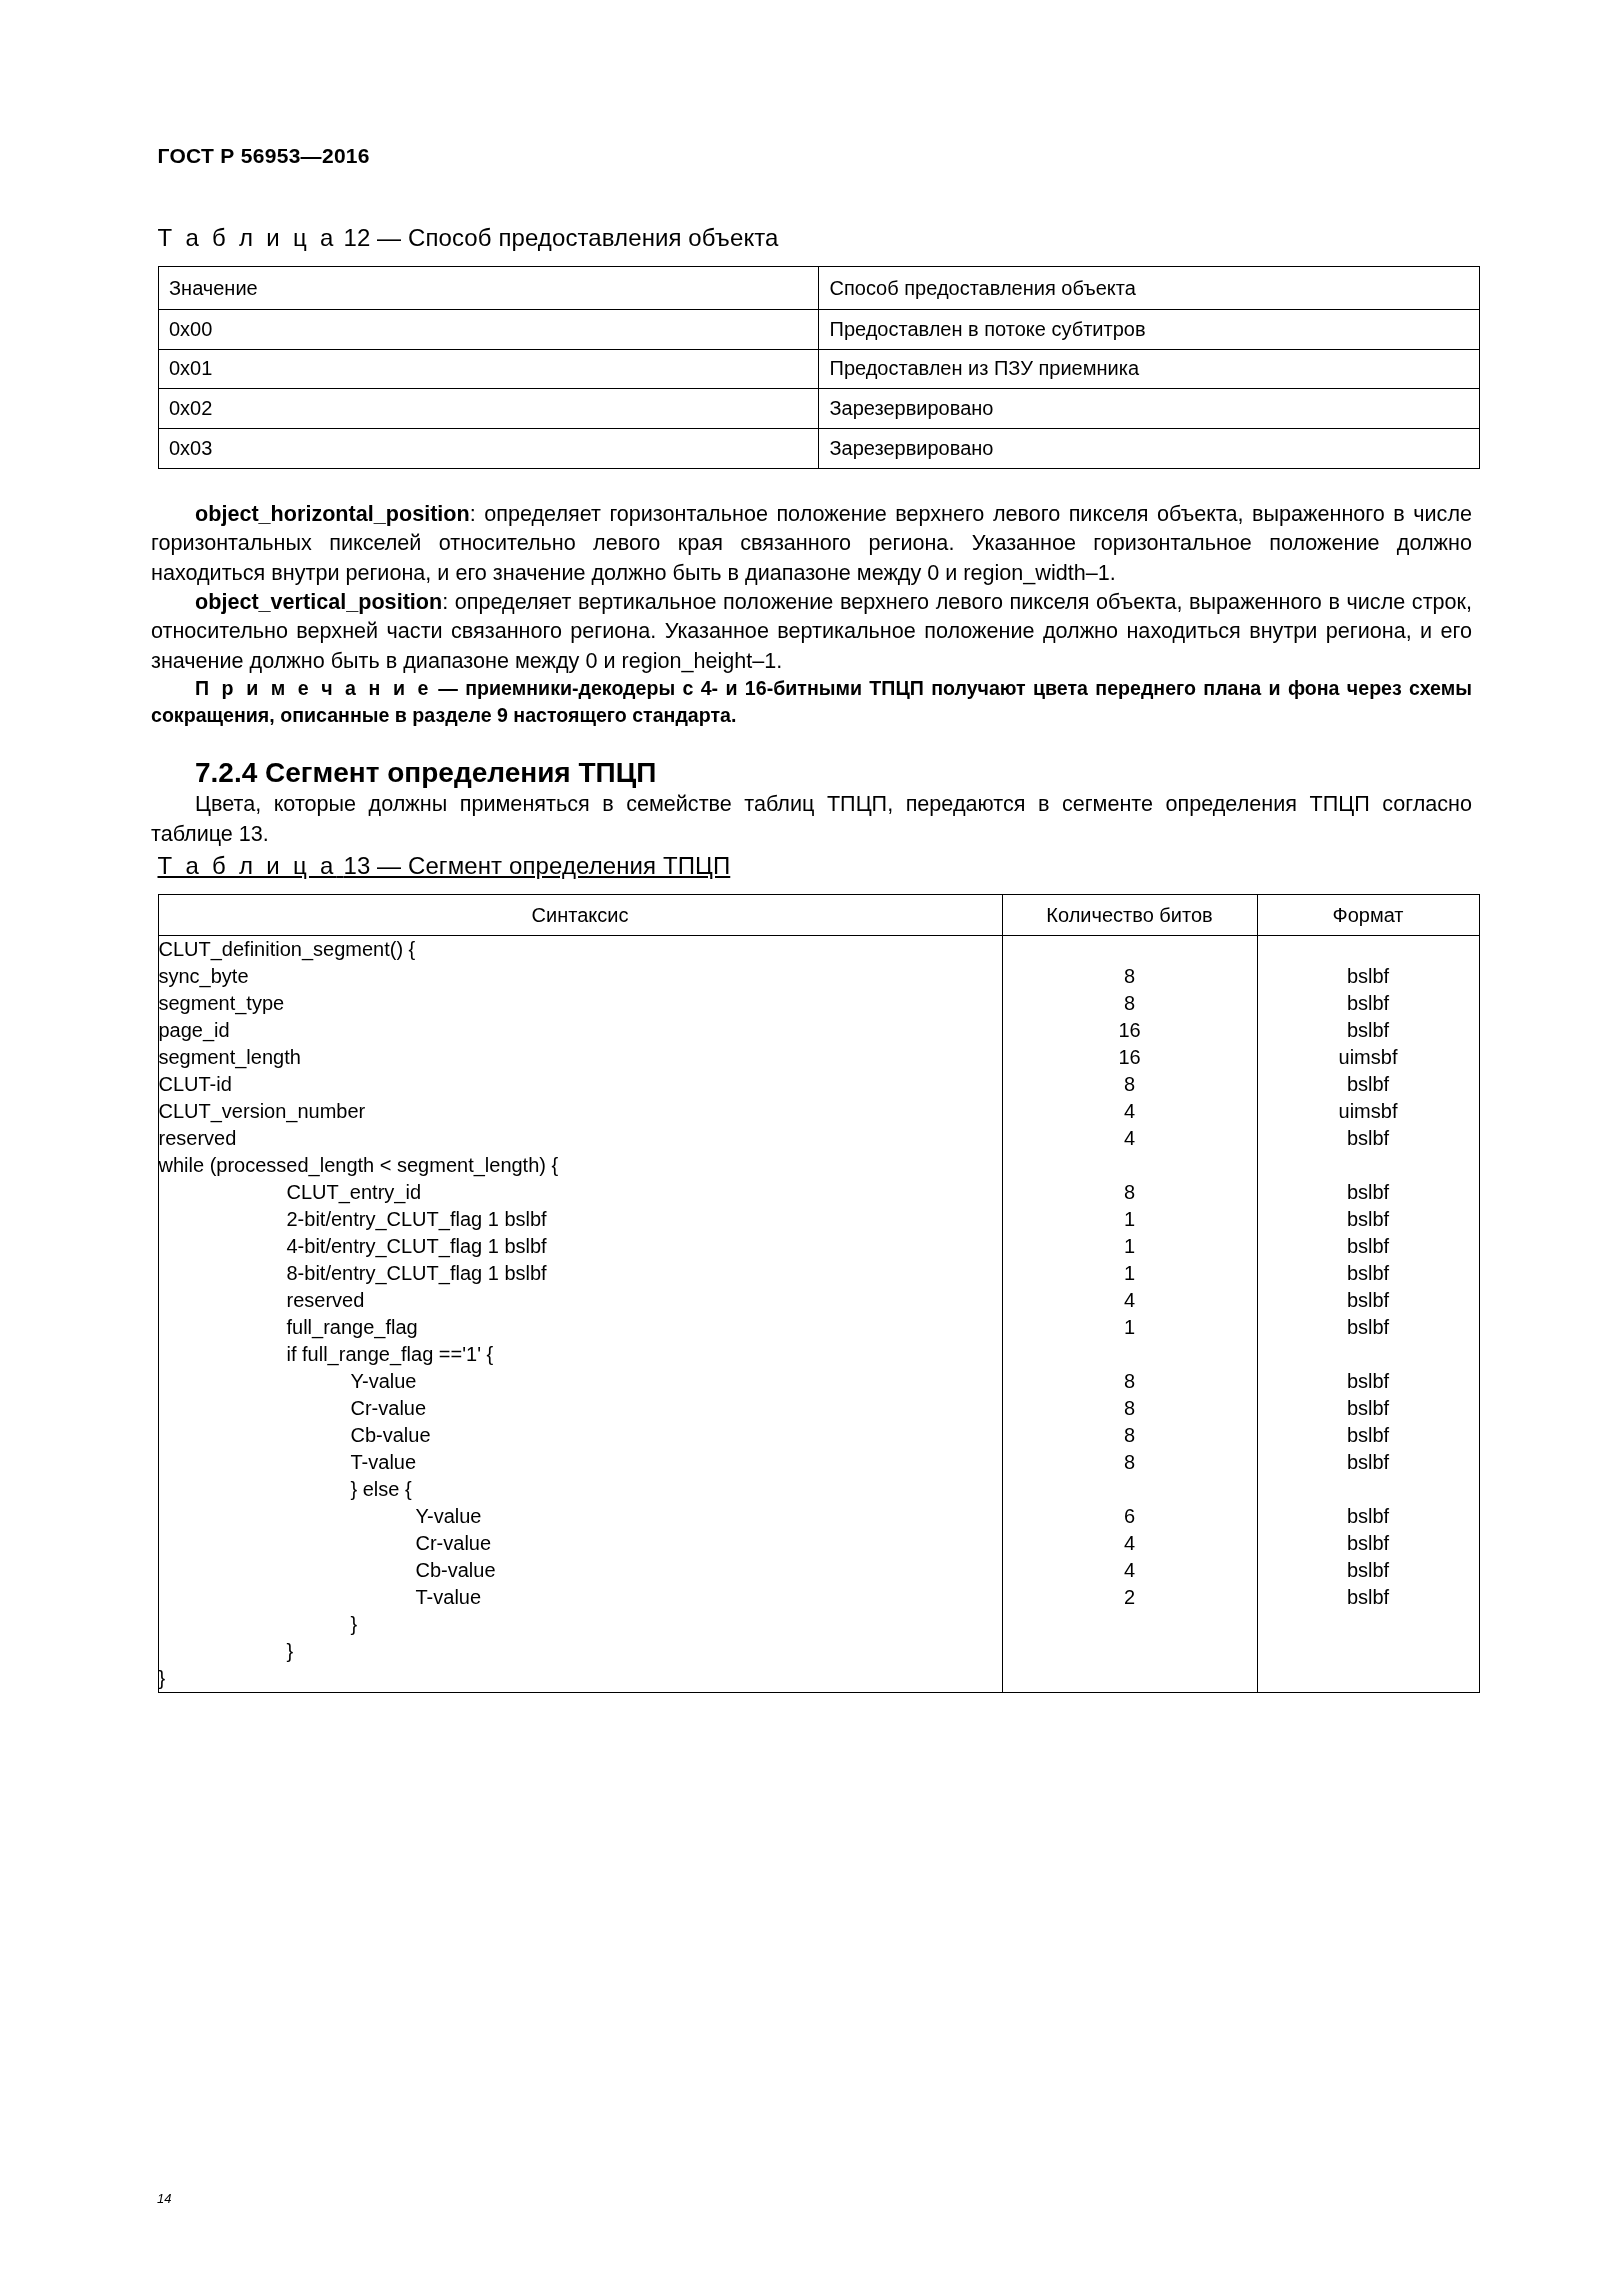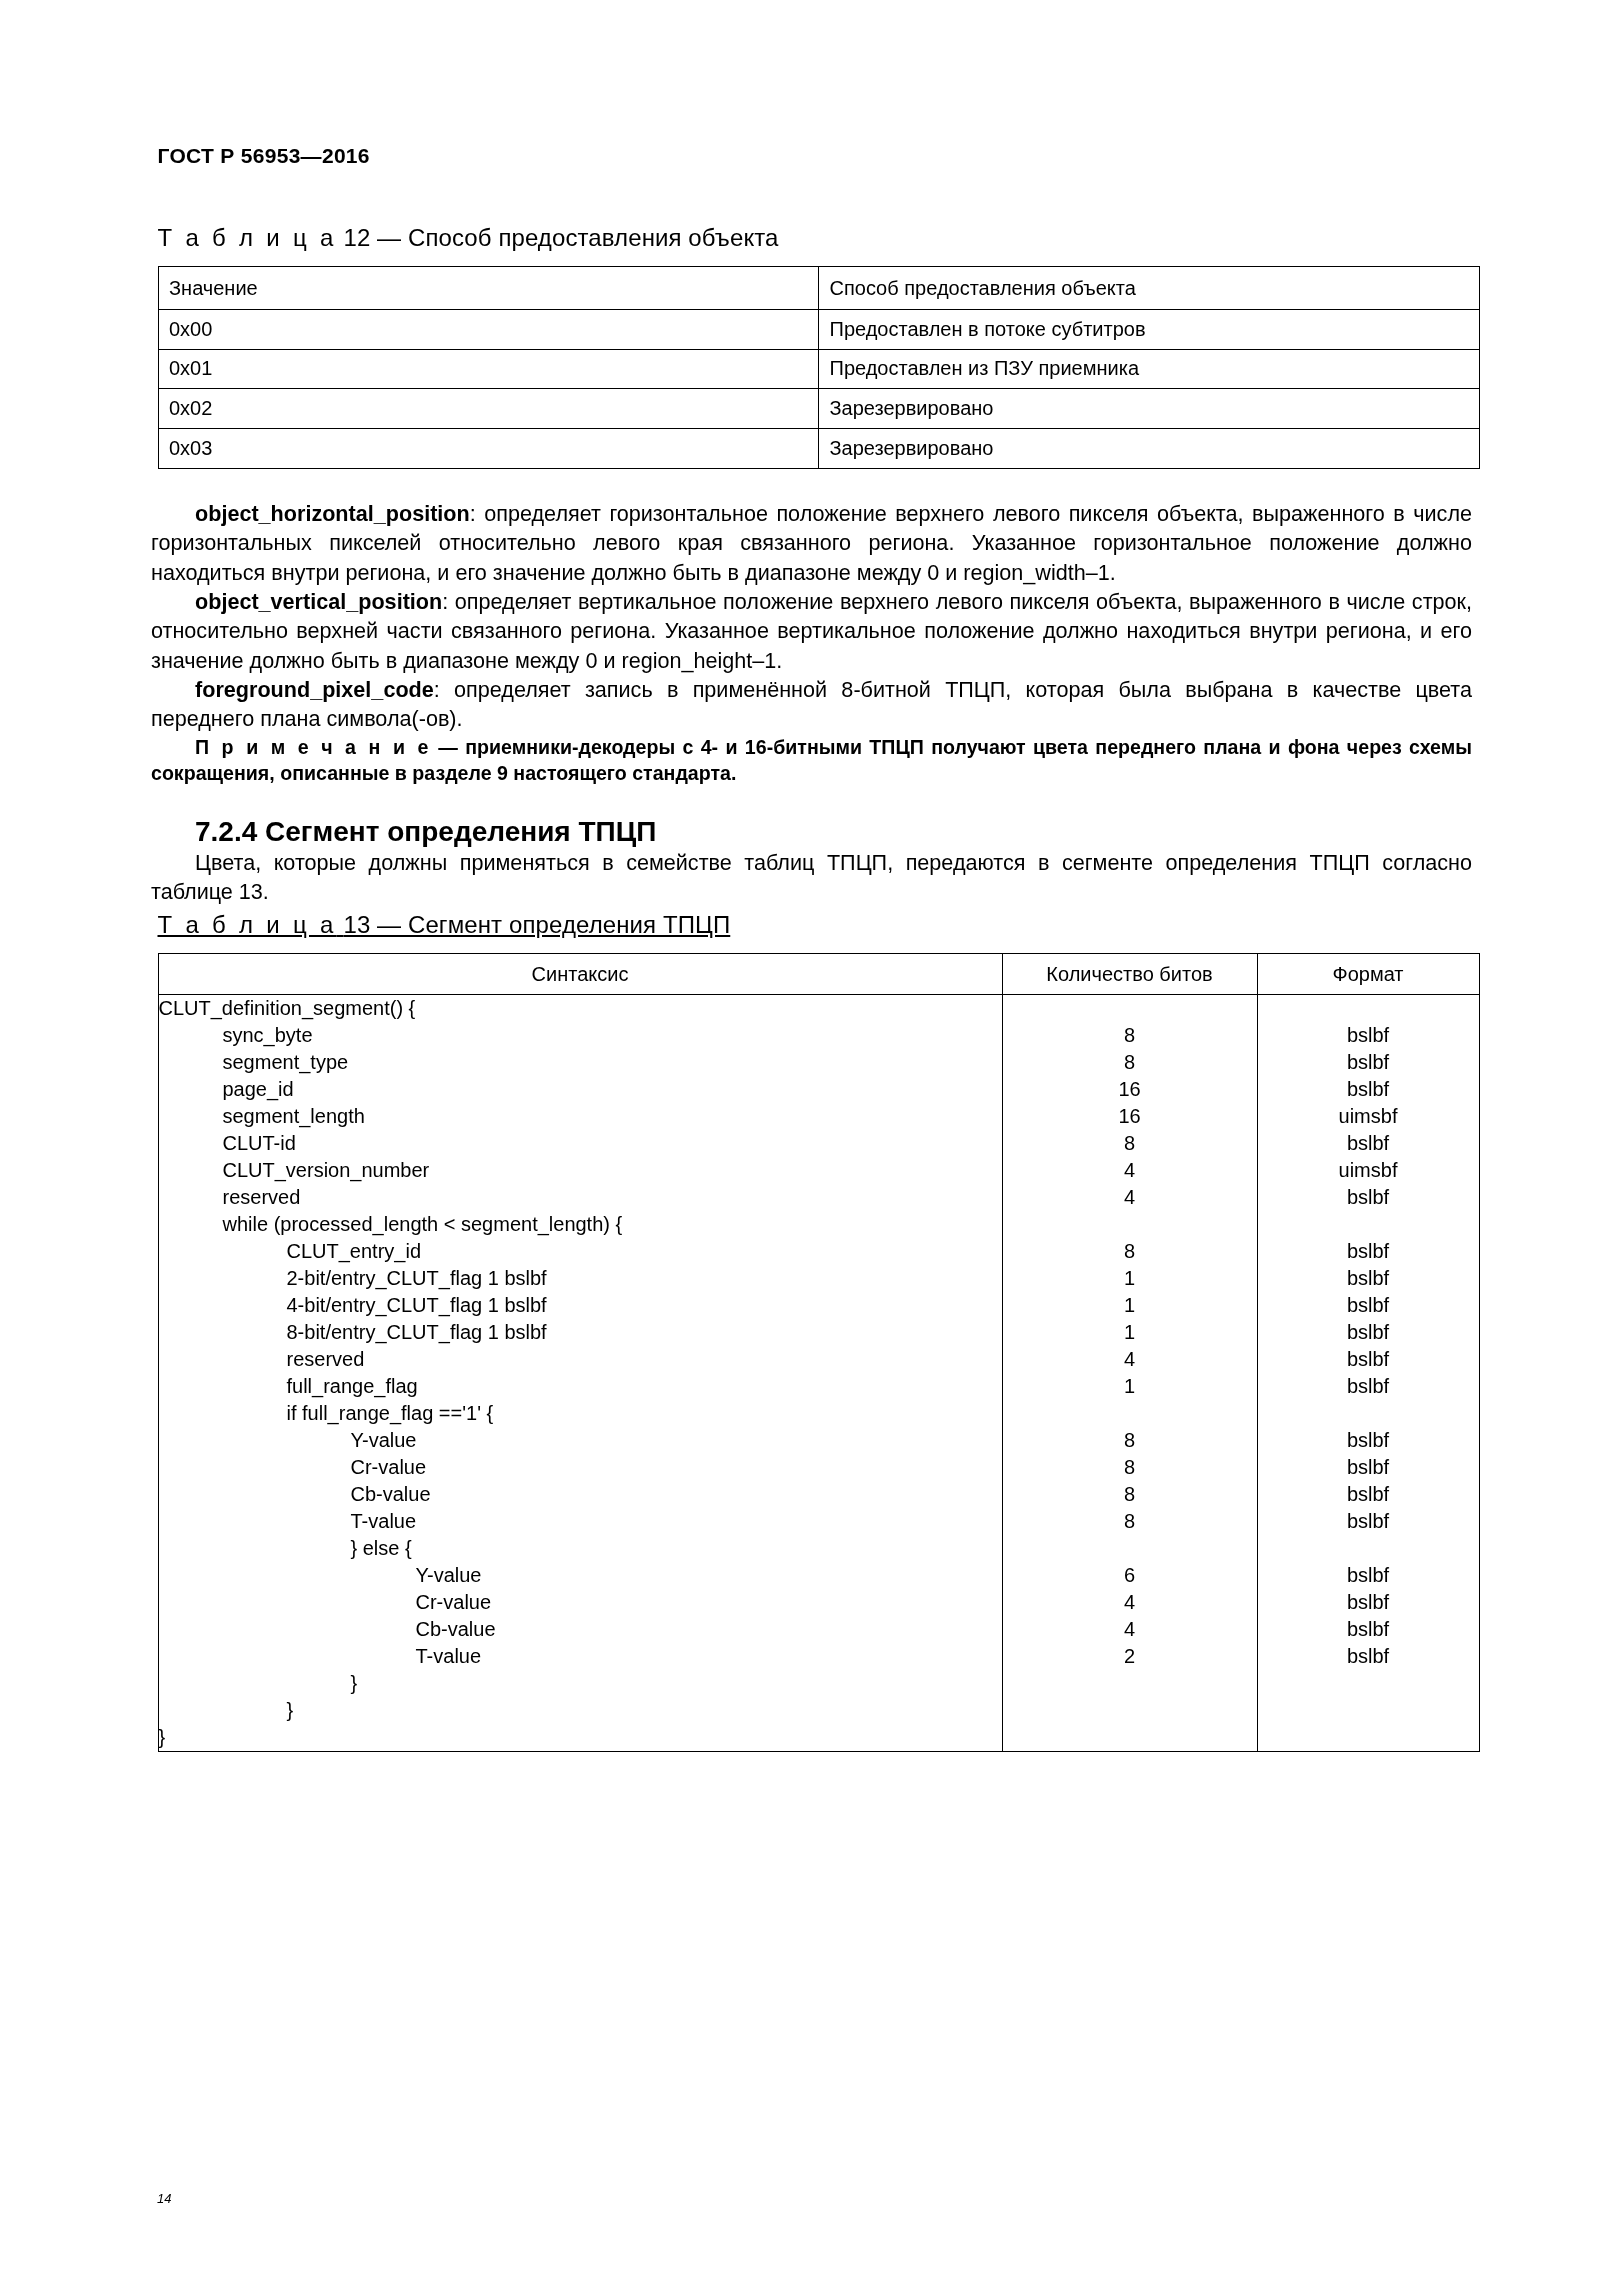--- a/index.html
+++ b/index.html
@@ -117,21 +117,21 @@
     padding: 9.2px 0 10.5px 0;
     text-align: center;
   }
   .line {
     font-size: 20px;
     line-height: 27px;
     white-space: pre;
     height: 27px;
   }
   .lvl0 { padding-left: 0px; }
-  .lvl1 { padding-left: 64px; }
+  .lvl1 { }
   .lvl2 { padding-left: 128px; }
   .lvl3 { padding-left: 192px; }
   .lvl4 { padding-left: 257px; }
   .pagenum {
     position: absolute;
     left: 157px;
     bottom: 89px;
     font-size: 13px;
     font-style: italic;
   }
@@ -171,21 +171,20 @@
       <tr>
         <td class="val">0x03</td>
         <td>Зарезервировано</td>
       </tr>
     </tbody>
   </table>
 
   <div class="blk">
     <p class="body indent"><b class="mono-term">object_horizontal_position</b><span>: определяет горизонтальное положение верхнего левого пикселя объекта, выраженного в числе горизонтальных пикселей относительно левого края связанного региона. Указанное горизонтальное положение должно находиться внутри региона, и его значение должно быть в диапазоне между 0 и region_width–1.</span></p>
     <p class="body indent"><b class="mono-term">object_vertical_position</b><span>: определяет вертикальное положение верхнего левого пикселя объекта, выраженного в числе строк, относительно верхней части связанного региона. Указанное вертикальное положение должно находиться внутри региона, и его значение должно быть в диапазоне между 0 и region_height–1.</span></p>
-    <p class="body indent"><b class="mono-term">foreground_pixel_code</b><span>: определяет запись в применённой 8-битной ТПЦП, которая была выбрана в качестве цвета переднего плана символа(-ов).</span></p>
     <p class="note"><span class="sp">П р и м е ч а н и е</span><span> —  приемники-декодеры с 4- и 16-битными ТПЦП получают цвета переднего плана и фона через схемы сокращения, описанные в разделе 9 настоящего стандарта.</span></p>
   </div>
 
   <h3 class="sect">7.2.4 Сегмент определения ТПЦП</h3>
   <p class="body indent">Цвета, которые должны применяться в семействе таблиц ТПЦП, передаются в сегменте определения ТПЦП согласно таблице 13.</p>
 
   <div class="caption t13">
     <span class="sp">Т а б л и ц а</span>
     <span>13 — Сегмент определения ТПЦП</span>
   </div>

